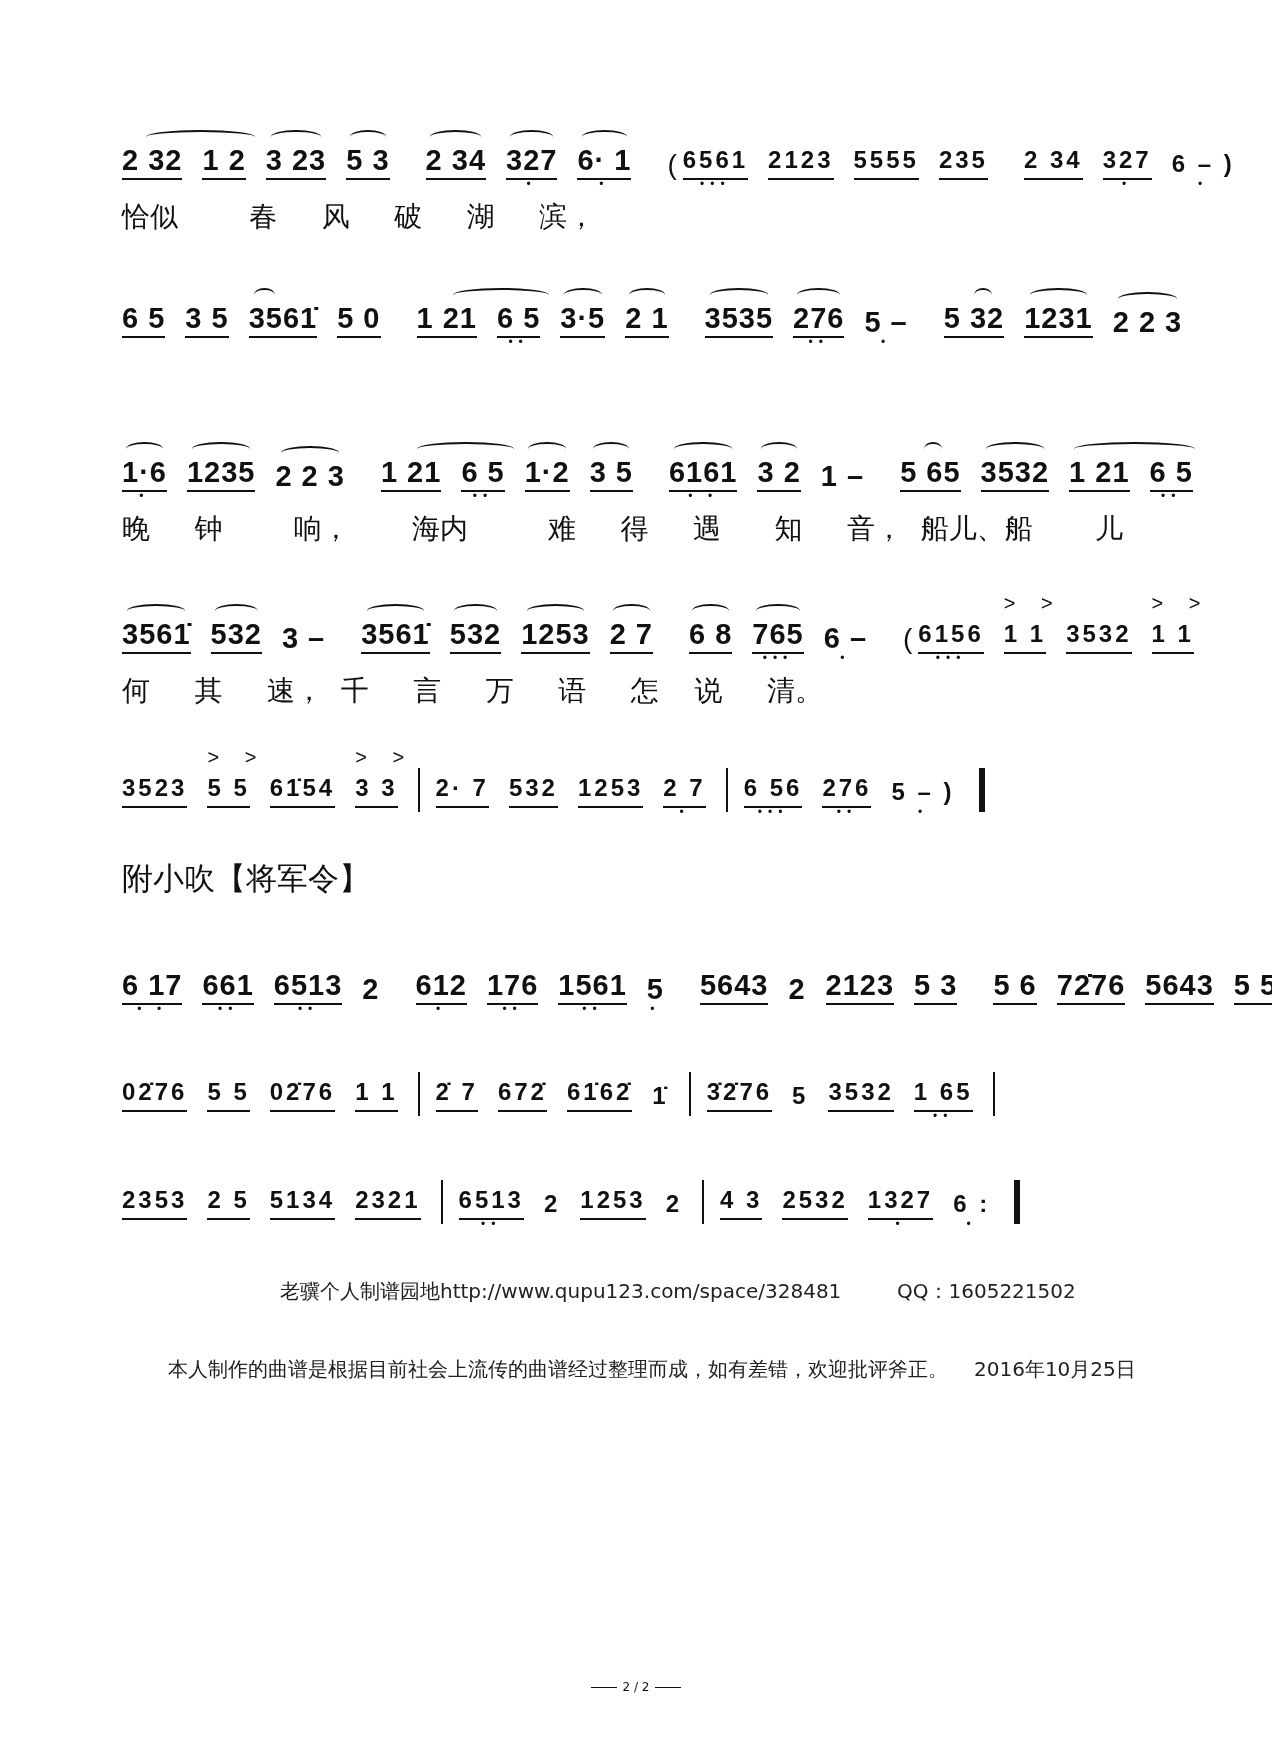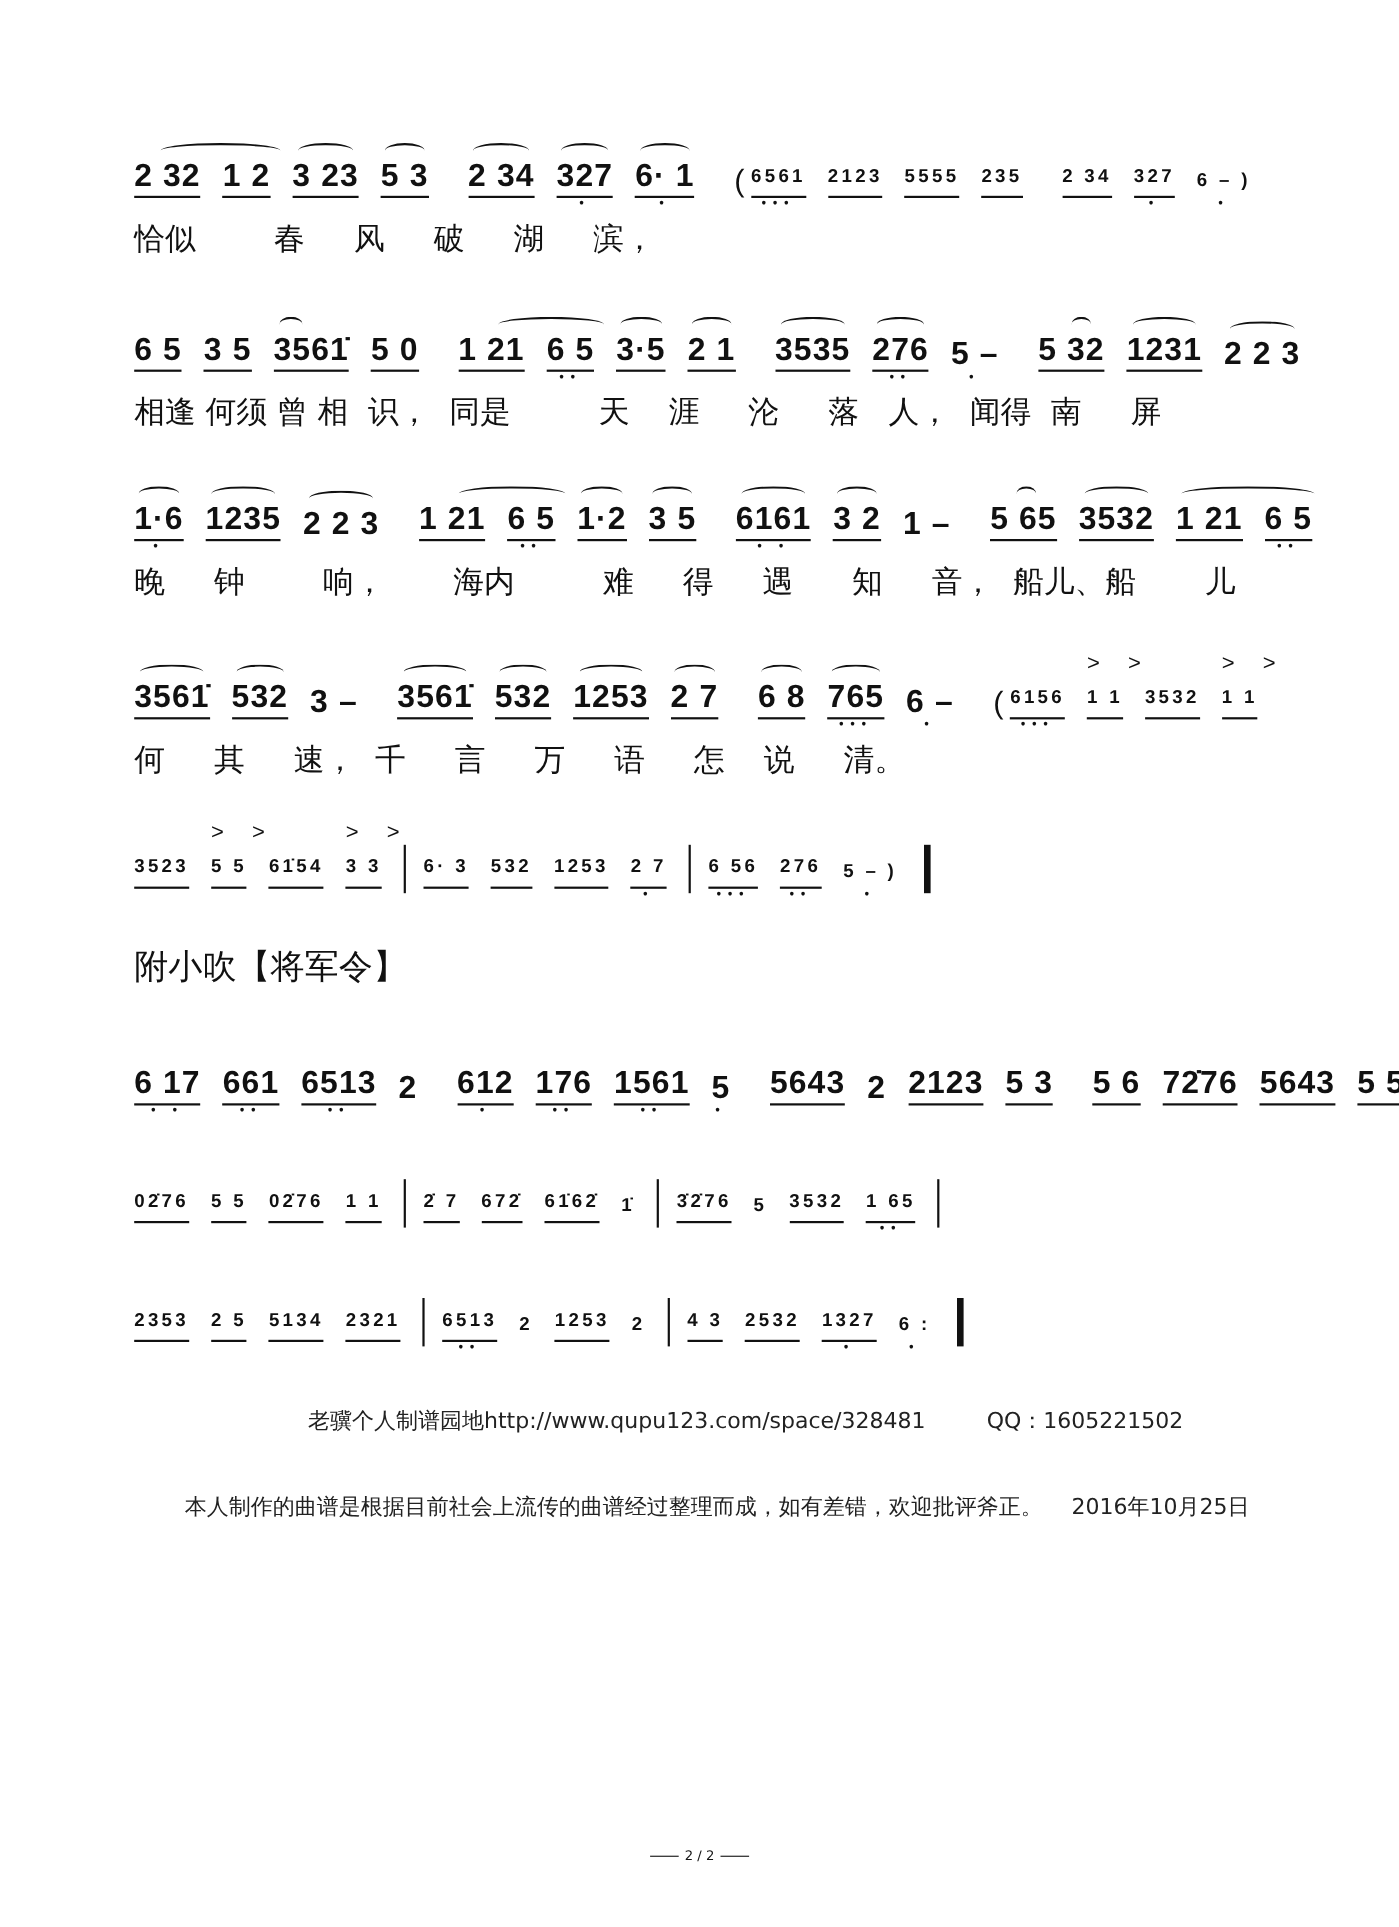--- a/index.html
+++ b/index.html
@@ -6,21 +6,21 @@
   body { width:1272px; height:1752px; position:relative; overflow:hidden;
          font-family:"Liberation Sans", "DejaVu Sans", sans-serif; color:#111; }
   .page { position:absolute; left:0; top:0; width:1056px; height:1752px; }
   .staff { position:absolute; left:122px; width:1030px; }
   .notes { position:relative; height:70px; display:flex; align-items:flex-end; white-space:nowrap; }
   .group { position:relative; display:inline-flex; flex-direction:column; align-items:center; margin-right:20px; }
   .slur { position:absolute; top:-14px; left:8%; width:84%; height:14px; border-top:2px solid #111;
           border-radius:50% 50% 0 0; box-sizing:border-box; }
   .accent { position:absolute; top:-26px; font-size:20px; font-weight:normal; letter-spacing:10px; left:0; width:100%; text-align:center; }
   .num { font-weight:bold; font-size:29px; letter-spacing:1px; line-height:32px; font-family:"Liberation Sans", sans-serif; }
-  .num.small { font-size:17px; letter-spacing:3px; }
+  .num.small { font-size:24px; letter-spacing:3px; }
   .ul1 { width:100%; border-top:2px solid #111; margin-top:2px; }
   .ul2 { width:100%; border-top:2px solid #111; margin-top:2px; }
   .dots { height:10px; font-size:12px; line-height:8px; letter-spacing:6px; text-align:center; }
   .bar { display:inline-block; width:2px; height:44px; background:#111; margin:0 16px 6px 0; align-self:flex-end; }
   .bar.end { width:6px; margin-left:4px; }
   .paren { font-size:28px; font-weight:normal; margin-right:6px; line-height:34px; align-self:flex-end; padding-bottom:8px; }
   .lyrics { position:relative; height:40px; font-size:28px; letter-spacing:0; white-space:pre; margin-top:8px; font-family:"DejaVu Sans", sans-serif; }
   .section-title { position:absolute; left:122px; top:858px; font-size:31px; font-family:"DejaVu Sans", sans-serif; }
   .footer1 { position:absolute; left:280px; top:1278px; font-size:20px; font-family:"DejaVu Sans", sans-serif; color:#222;text-align:right; }
   .footer1 .qq { position:absolute; left:596px; white-space:nowrap;margin-left:21px; }
@@ -197,21 +197,20 @@
           <div class="ul2"></div>
           <div class="dots"></div>
         </div>
       <div class="group">
           <div class="slur"></div>
           <span class="num">2 2  3</span>
           <div class="dots"></div>
         </div>
       <span class="bar"></span>
     </div>
-    <div class="lyrics">相逢 何须 曾 相  识，  同是         天    涯     沦     落   人，  闻得  南     屏</div>
   </div>
 
   <div class="staff" style="top:432px;">
     <div class="notes">
       <div class="group">
           <div class="slur"></div>
           <span class="num">1·6</span>
           <div class="ul1"></div>
           <div class="dots" style="text-align:right">•</div>
         </div>
@@ -404,21 +403,21 @@
           <div class="dots"></div>
         </div>
       <div class="group">
           <span class="accent">&gt; &gt;</span>
           <span class="num small">3 3</span>
           <div class="ul1"></div>
           <div class="dots"></div>
         </div>
       <span class="bar"></span>
       <div class="group">
-          <span class="num small">6· 3</span>
+          <span class="num small">2· 7</span>
           <div class="ul1"></div>
           <div class="dots"></div>
         </div>
       <div class="group">
           <span class="num small">532</span>
           <div class="ul1"></div>
           <div class="dots"></div>
         </div>
       <div class="group">
           <span class="num small">1253</span>

